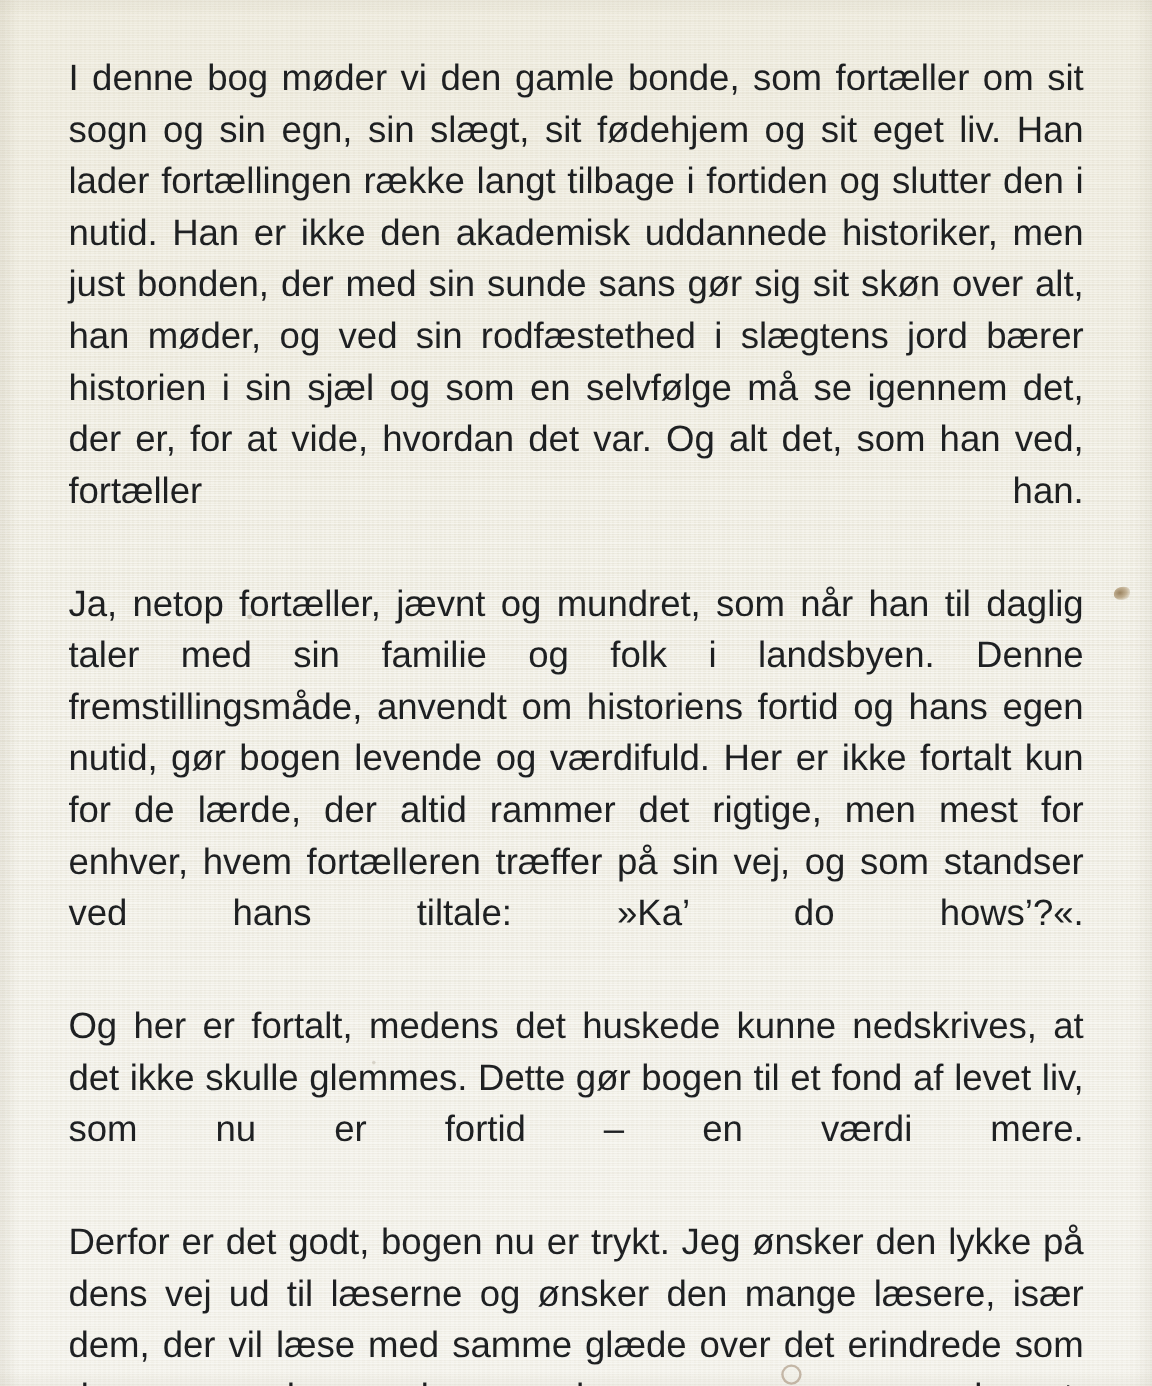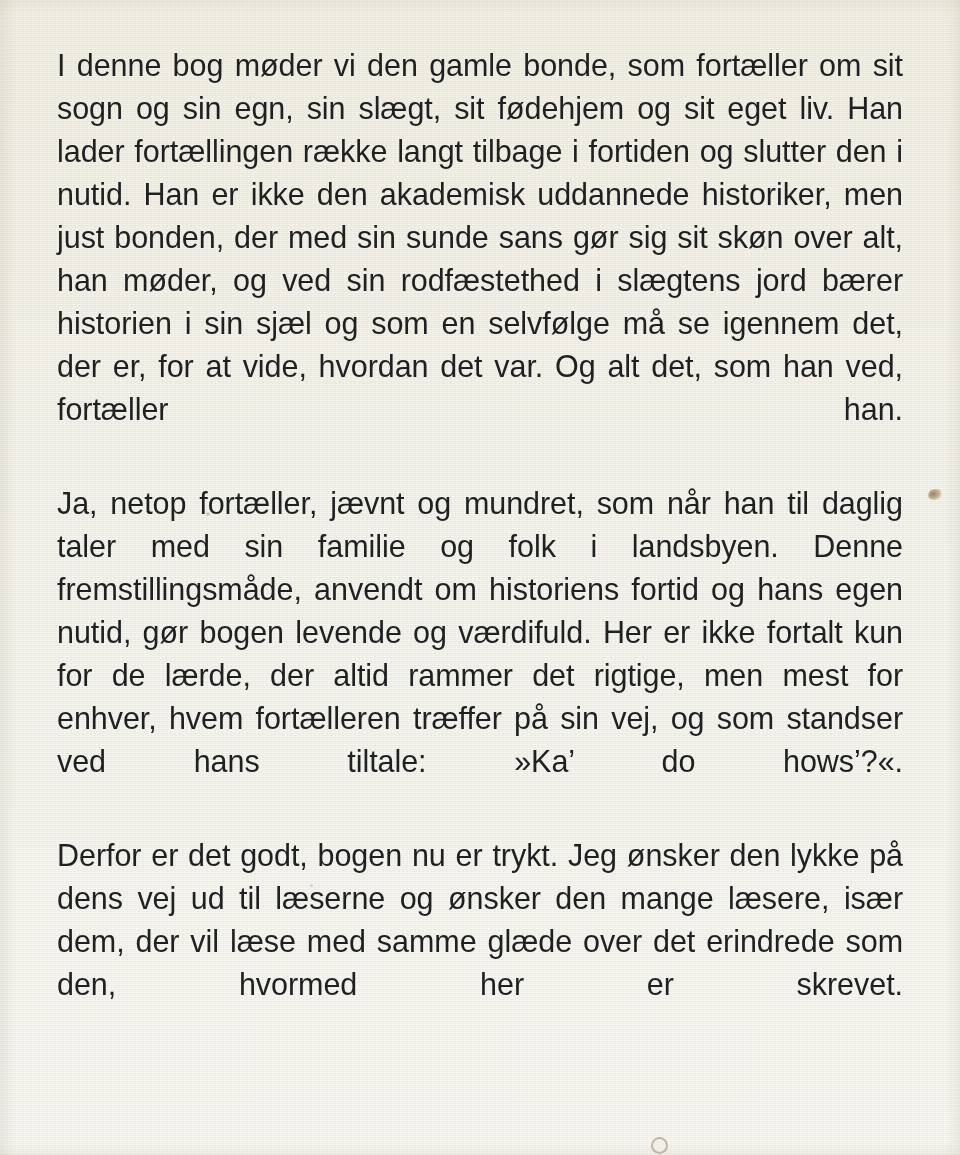--- a/index.html
+++ b/index.html
@@ -161,20 +161,21 @@
 </head>
 <body>
 
 <div class="page">
 
   <div class="text-column">
     <p class="para">I denne bog møder vi den gamle bonde, som fortæller om sit sogn og sin egn, sin slægt, sit fødehjem og sit eget liv. Han lader fortællingen række langt tilbage i fortiden og slutter den i nutid. Han er ikke den akademisk uddannede historiker, men just bonden, der med sin sunde sans gør sig sit skøn over alt, han møder, og ved sin rodfæstethed i slægtens jord bærer historien i sin sjæl og som en selvfølge må se igennem det, der er, for at vide, hvordan det var. Og alt det, som han ved, fortæller han.</p>
 
     <p class="para">Ja, netop fortæller, jævnt og mundret, som når han til daglig taler med sin familie og folk i landsbyen. Denne fremstillingsmåde, anvendt om historiens fortid og hans egen nutid, gør bogen levende og værdifuld. Her er ikke fortalt kun for de lærde, der altid rammer det rigtige, men mest for enhver, hvem fortælleren træffer på sin vej, og som standser ved hans tiltale: »Ka’ do hows’?«.</p>
 
+    <p class="para">Og her er fortalt, medens det huskede kunne nedskrives, at det ikke skulle glemmes. Dette gør bogen til et fond af levet liv, som nu er fortid – en værdi mere.</p>
 
     <p class="para">Derfor er det godt, bogen nu er trykt. Jeg ønsker den lykke på dens vej ud til læserne og ønsker den mange læsere, især dem, der vil læse med samme glæde over det erindrede som den, hvormed her er skrevet.</p>
   </div>
 
   <span class="speck speck-foxing"></span>
   <span class="speck speck-ring"></span>
   <span class="speck speck-dot-a"></span>
   <span class="speck speck-dot-b"></span>
   <span class="speck speck-dot-c"></span>
 

